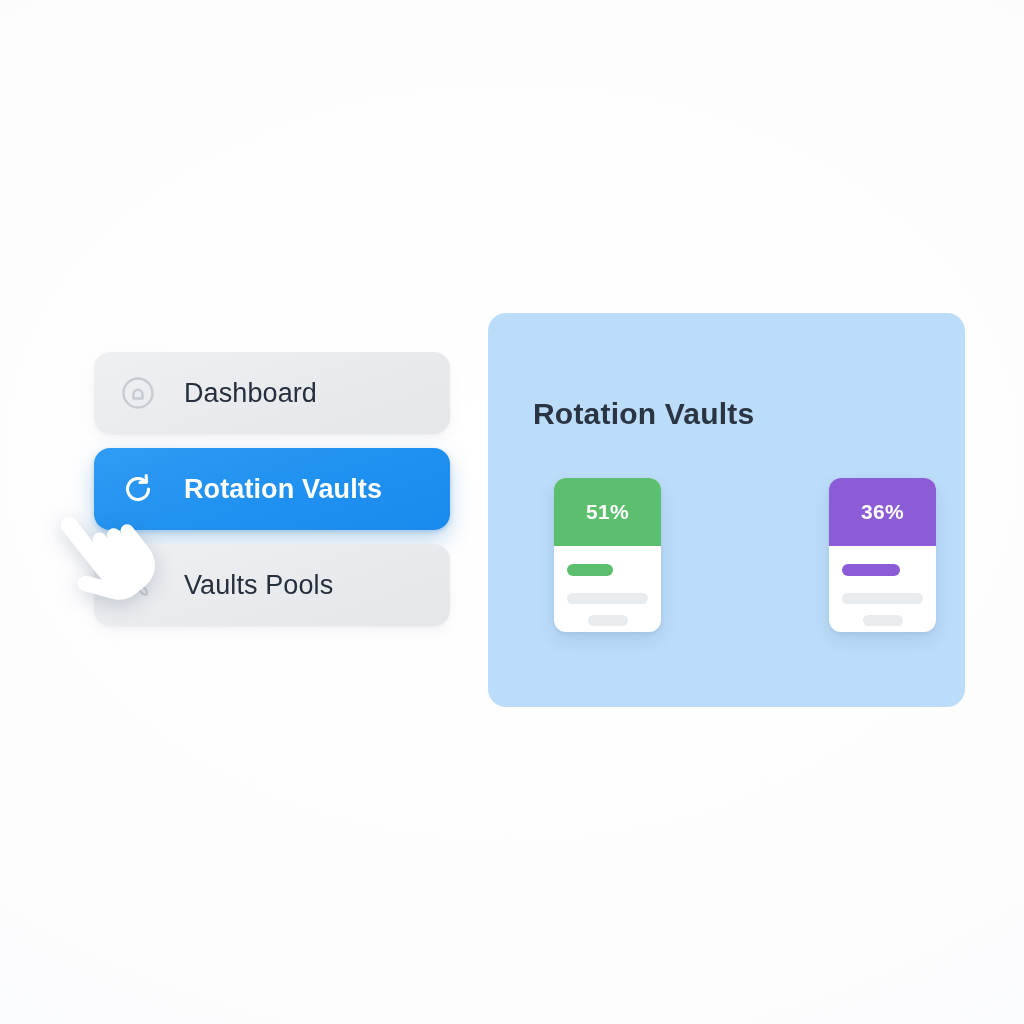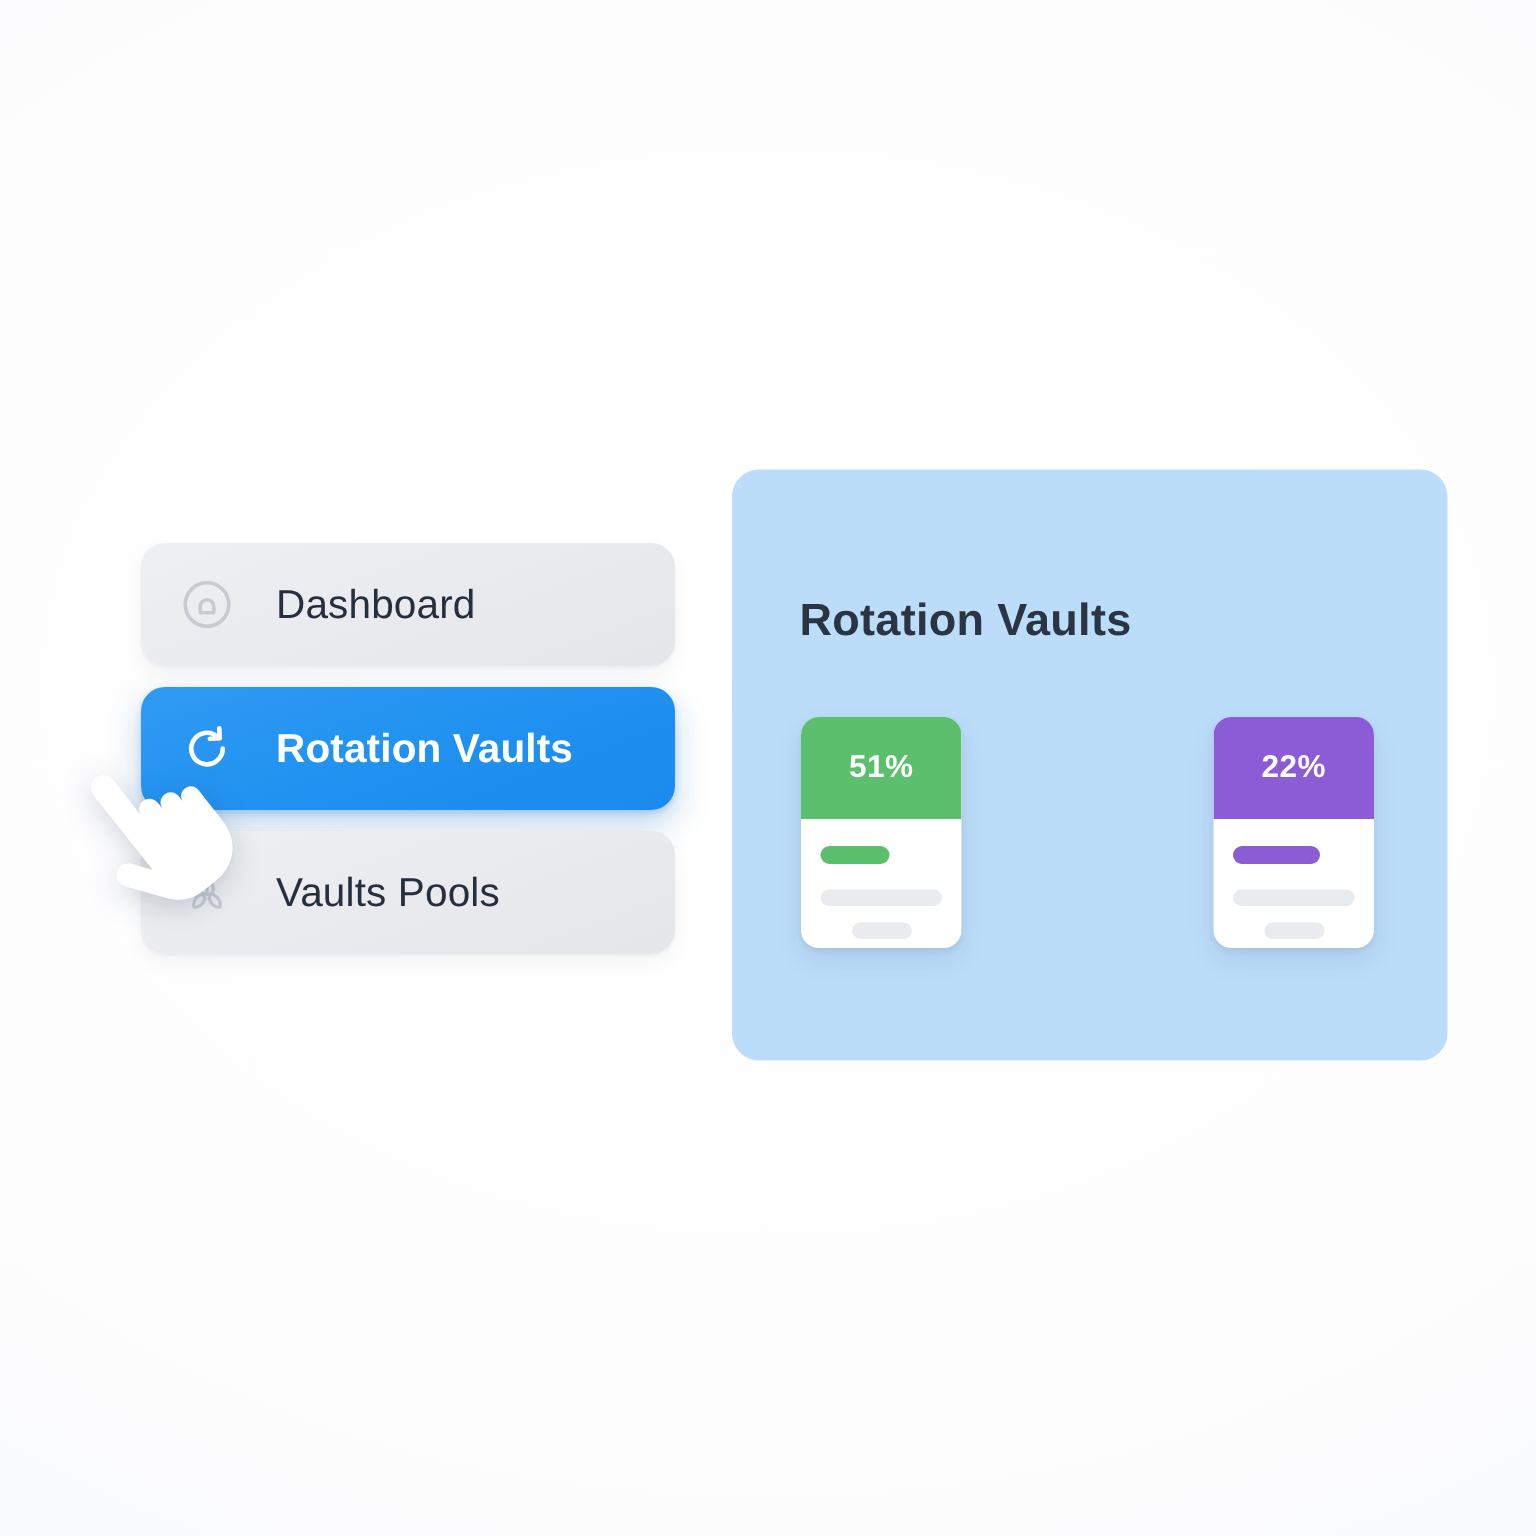--- a/index.html
+++ b/index.html
@@ -20,21 +20,21 @@
     position: absolute;
     inset: 0;
     background:
       radial-gradient(120% 90% at 50% 45%, #ffffff 0%, #fdfdfe 55%, #f7f9fb 100%);
   }
 
   
   .sidebar {
     position: absolute;
     left: 94px;
-    top: 362px;
+    top: 352px;
     width: 356px;
     display: flex;
     flex-direction: column;
     gap: 14px;
   }
 
   .nav-item {
     position: relative;
     height: 82px;
     border-radius: 16px;
@@ -102,21 +102,21 @@
     left: 45px;
     top: 64px;
     font-size: 30px;
     font-weight: bold;
     color: #2a3443;
     letter-spacing: 0.2px;
   }
 
   .cards-row {
     position: absolute;
-    left: 46px;
+    left: 66px;
     top: 165px;
     width: 382px;
     display: flex;
     justify-content: space-between;
   }
 
   .vault-card {
     width: 107px;
     border-radius: 12px;
     overflow: hidden;
@@ -245,21 +245,21 @@
       <div class="card-body">
         <div class="pill" style="background:#5cbf6e;width:46px"></div>
         <div class="skel skel-wide"></div>
         <div class="skel skel-short"></div>
       </div>
     </div>
 
 
     <div class="vault-card">
       <div class="card-head" style="background:#8b5cd6">
-        <span class="card-pct">22%</span>
+        <span class="card-pct">36%</span>
       </div>
       <div class="card-body">
         <div class="pill" style="background:#8b5cd6;width:58px"></div>
         <div class="skel skel-wide"></div>
         <div class="skel skel-short"></div>
       </div>
     </div>
 
   </div>
 </section>

